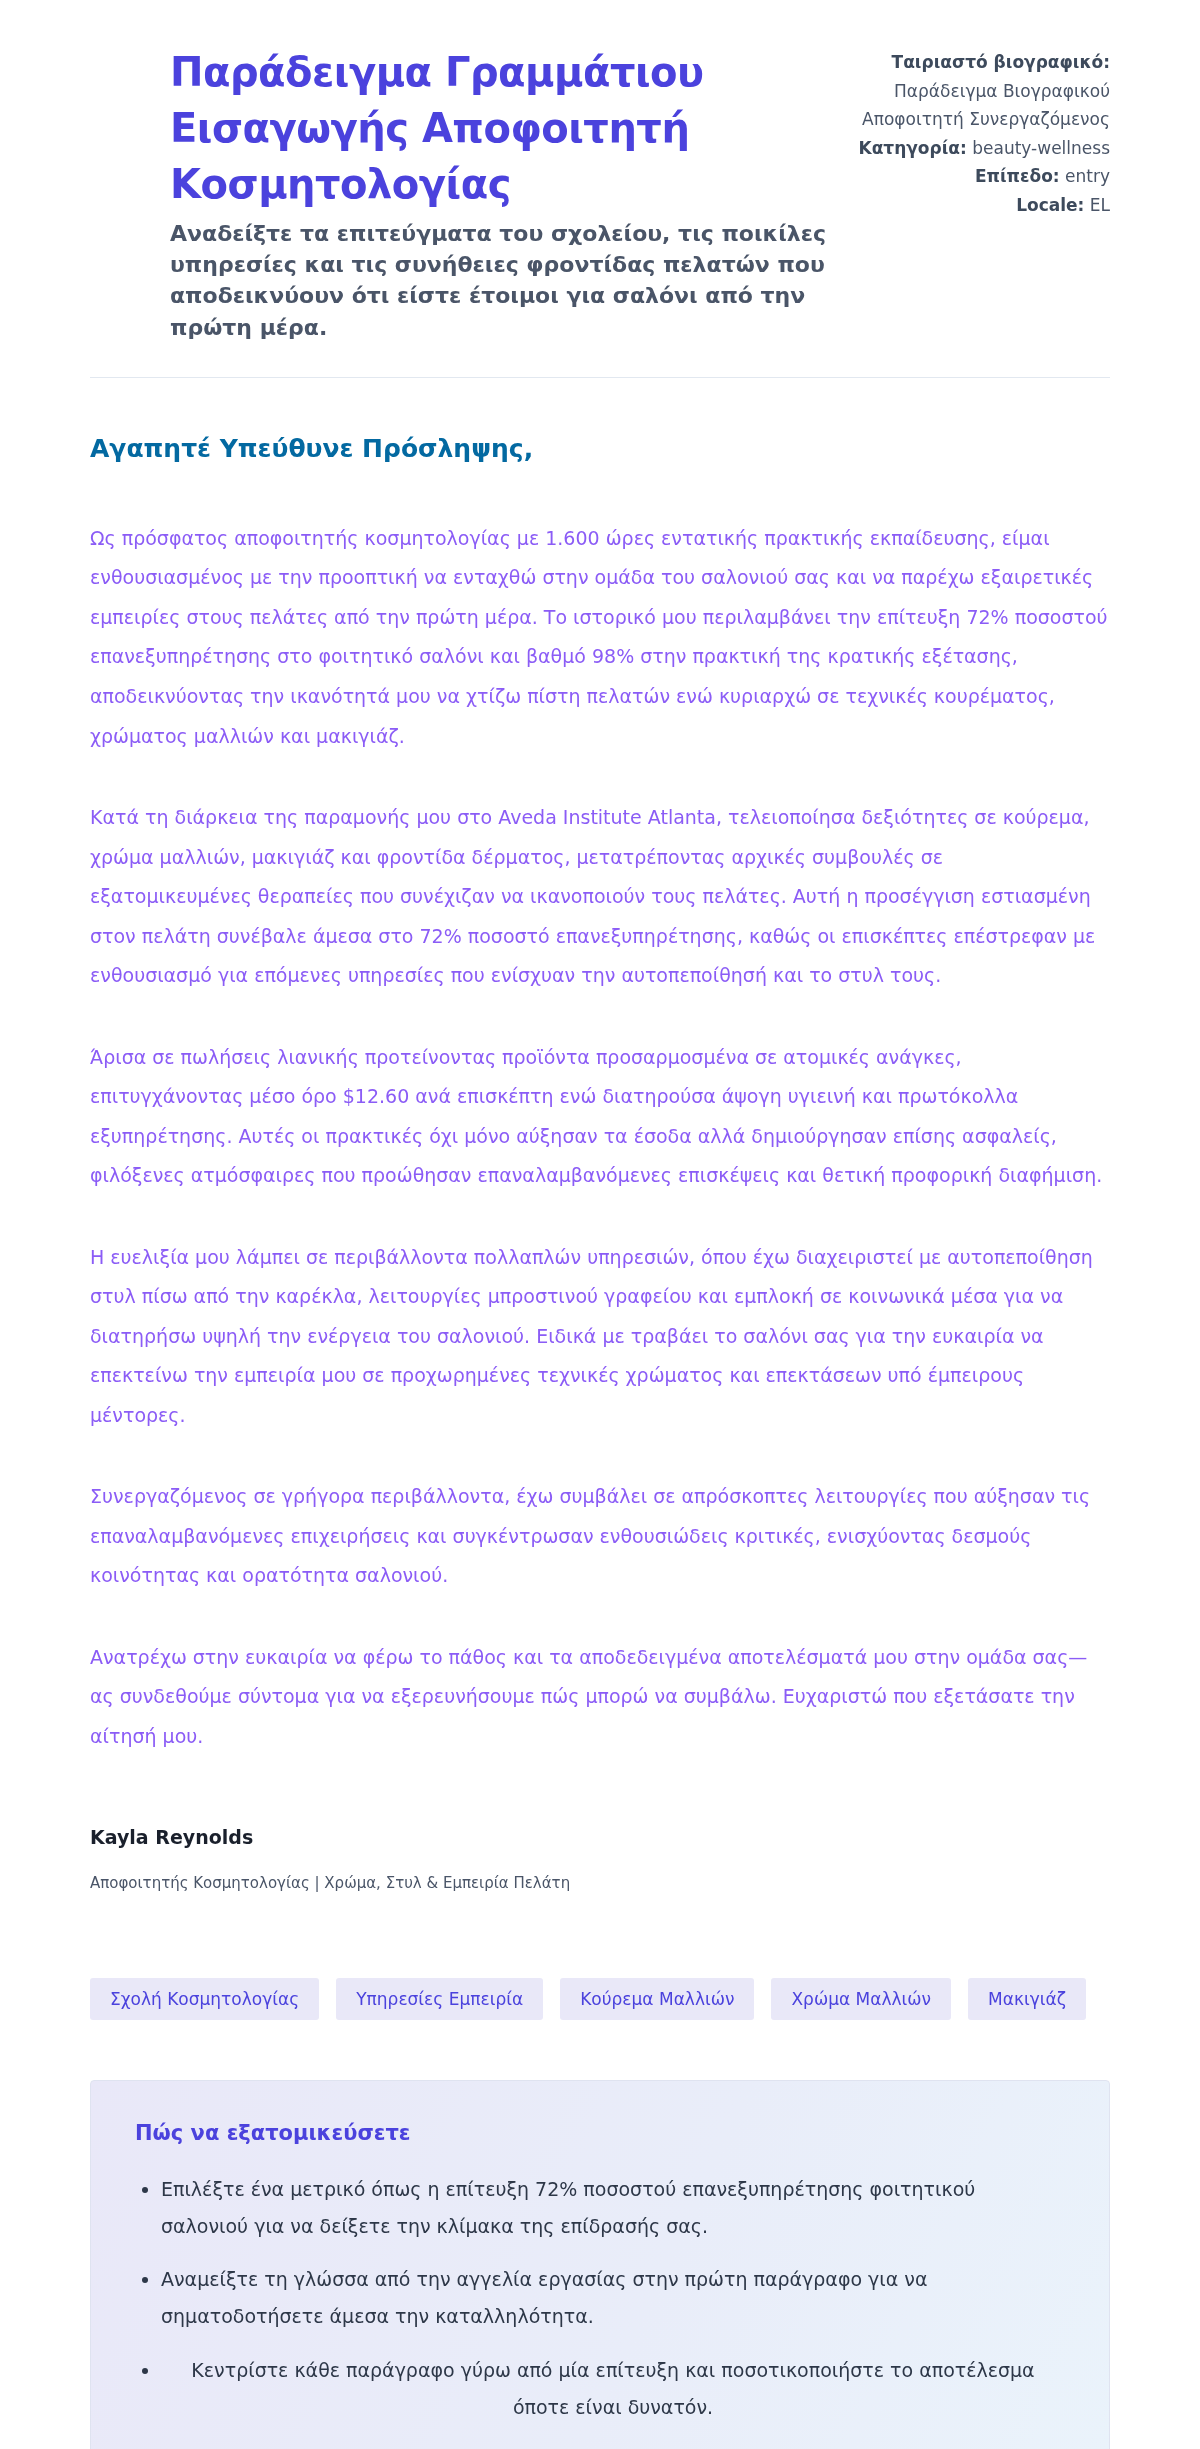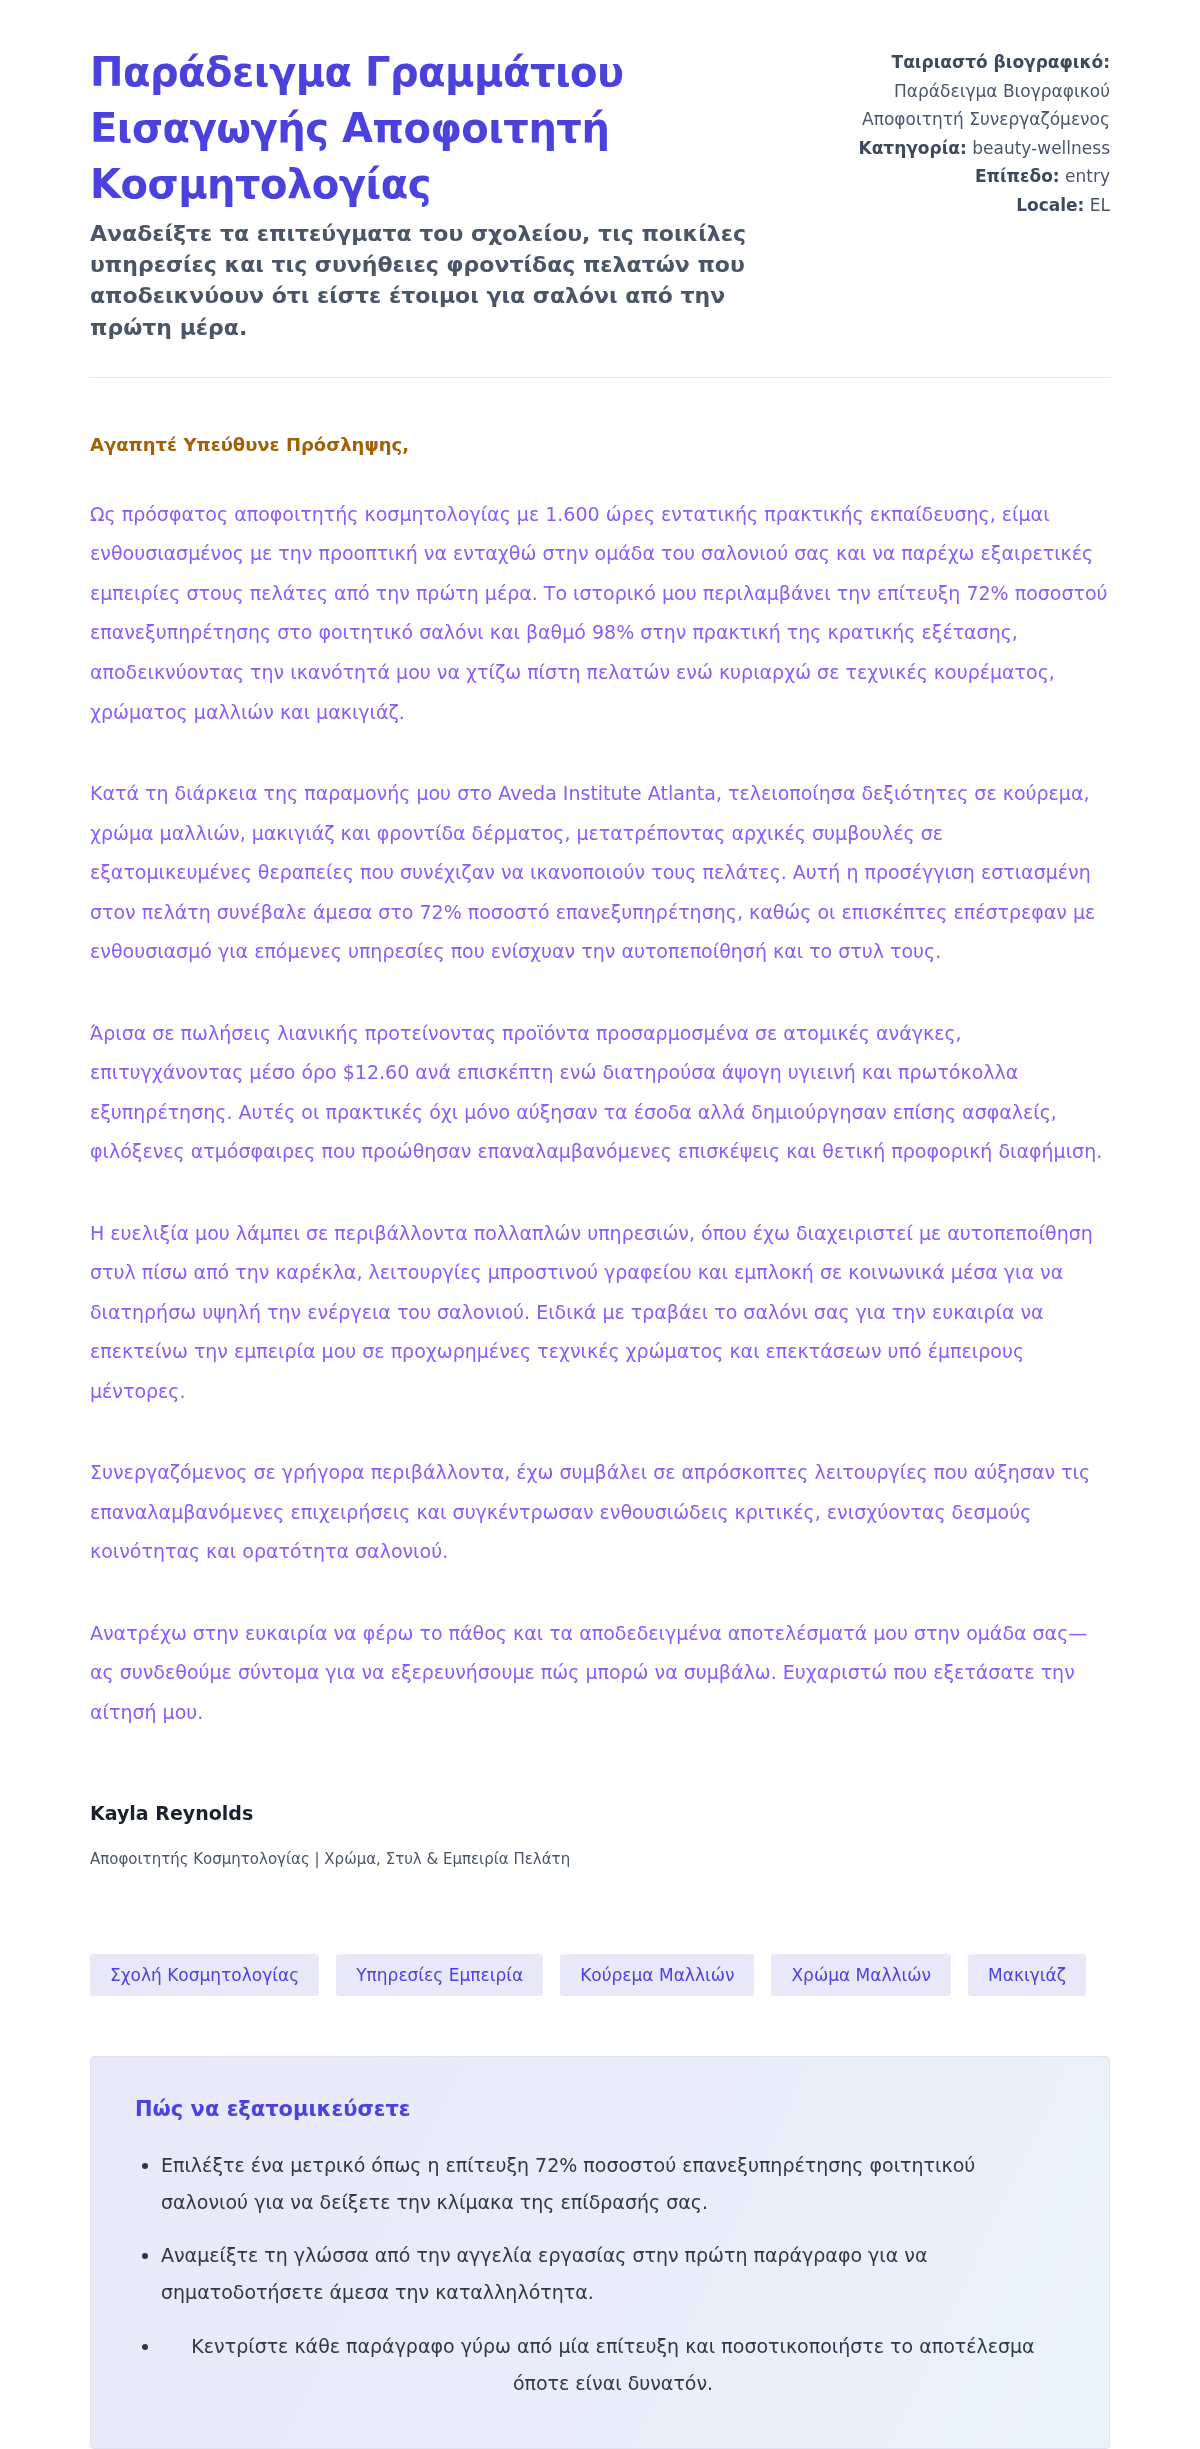--- a/index.html
+++ b/index.html
@@ -15,23 +15,23 @@
     background: #ffffff;
   }
   .container {
     width: 1020px;
     margin: 0 auto;
     padding-top: 44px;
   }
   
   .header {
     display: flex;
-    justify-content: space-between;
+    justify-content: flex-end;
     align-items: flex-start;
-    gap: 40px;
+    gap: 20px;
   }
   .header-left { width: 660px; }
   .page-title {
     color: #4b42dd;
     font-size: 40px;
     font-weight: bold;
     line-height: 1.4;
     letter-spacing: -0.5px;
   }
   .page-subtitle {
@@ -51,24 +51,24 @@
   }
   .meta b { color: #3d4a5c; }
   .divider {
     border: none;
     border-top: 1px solid #e2e8f0;
     margin-top: 34px;
   }
   
   .letter { margin-top: 56px; }
   .greeting {
-    color: #a16207;
-    font-size: 18px;
+    color: #0369a1;
+    font-size: 25px;
     font-weight: bold;
-    margin-bottom: 40px;
+    margin-bottom: 56px;
   }
   .para {
     font-size: 19px;
     line-height: 2.08;
     color: #8b5cf6;
     margin-bottom: 42px;
   }
   .signature { margin-top: 70px; }
   .signature-name {
     font-size: 19px;

